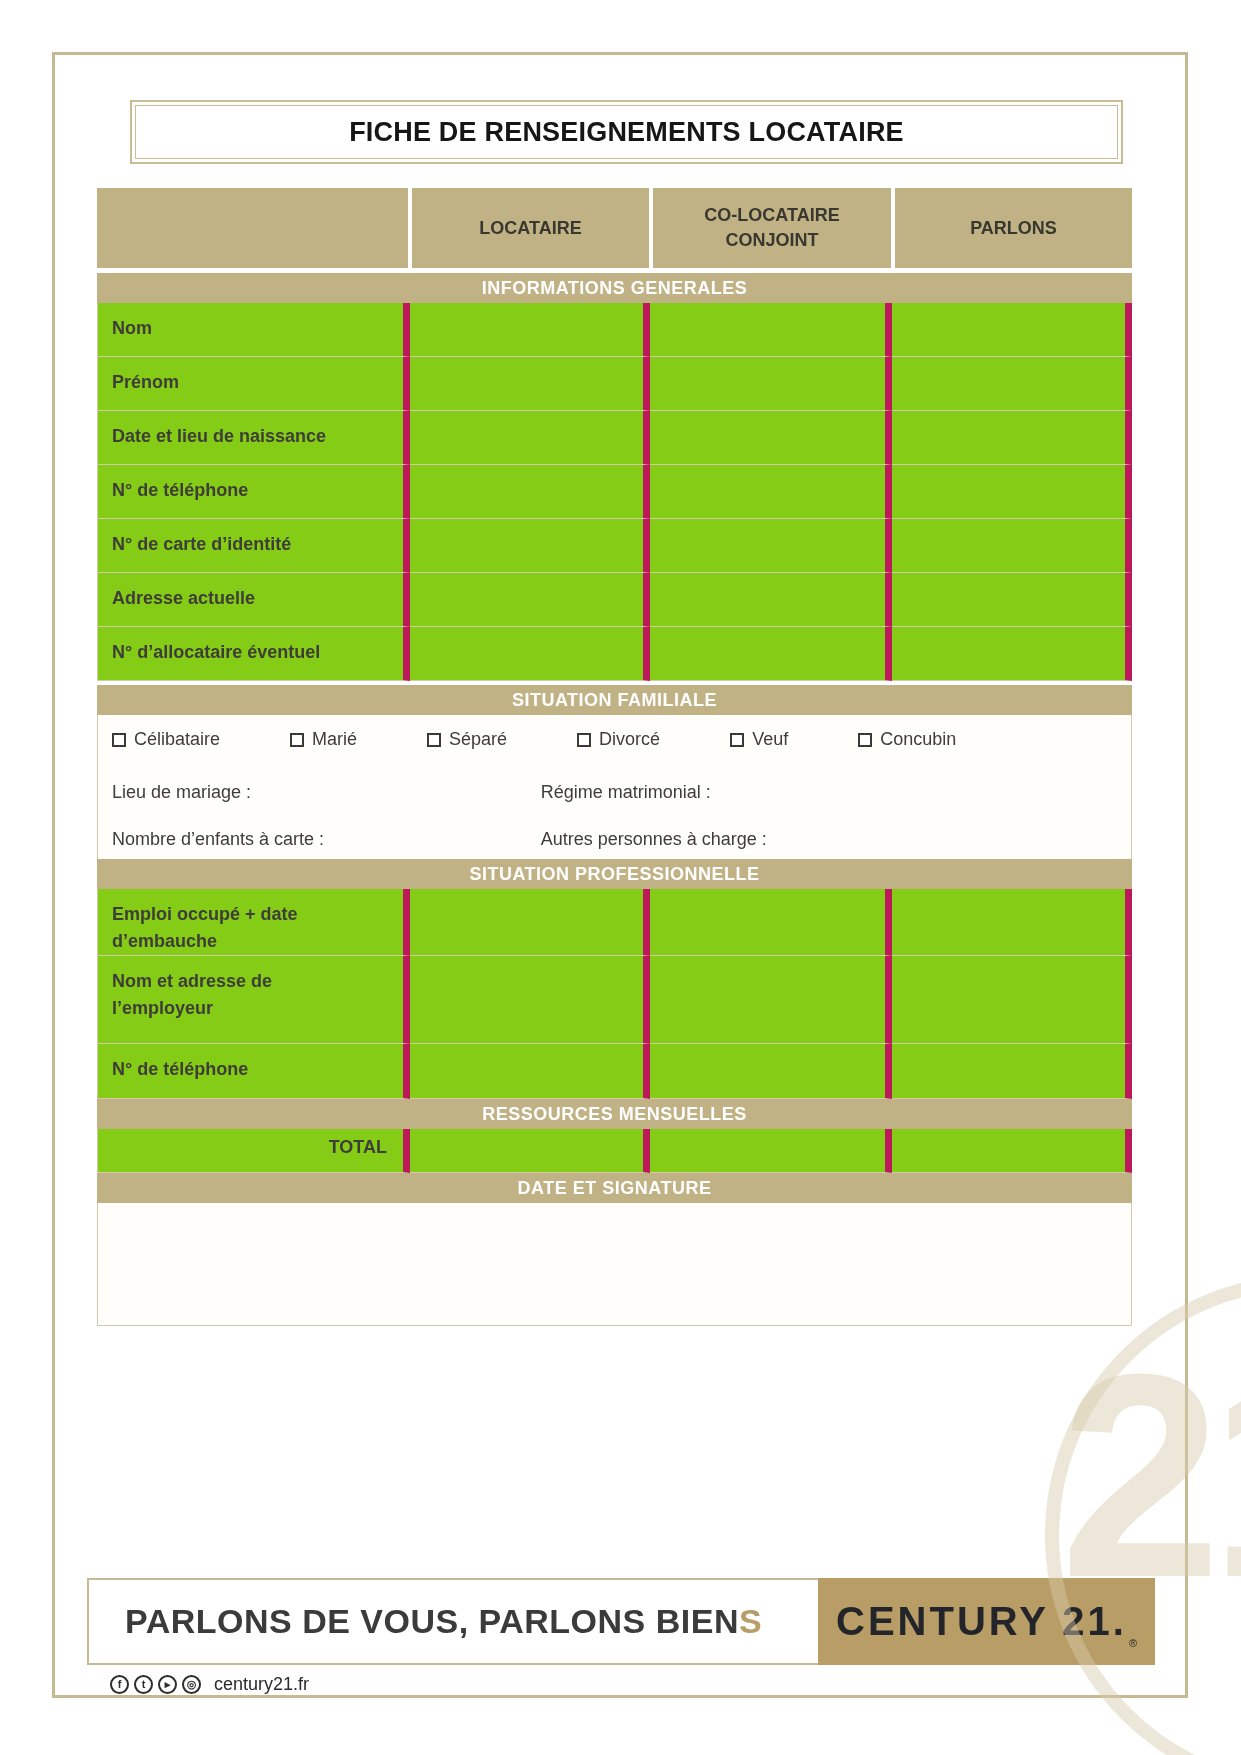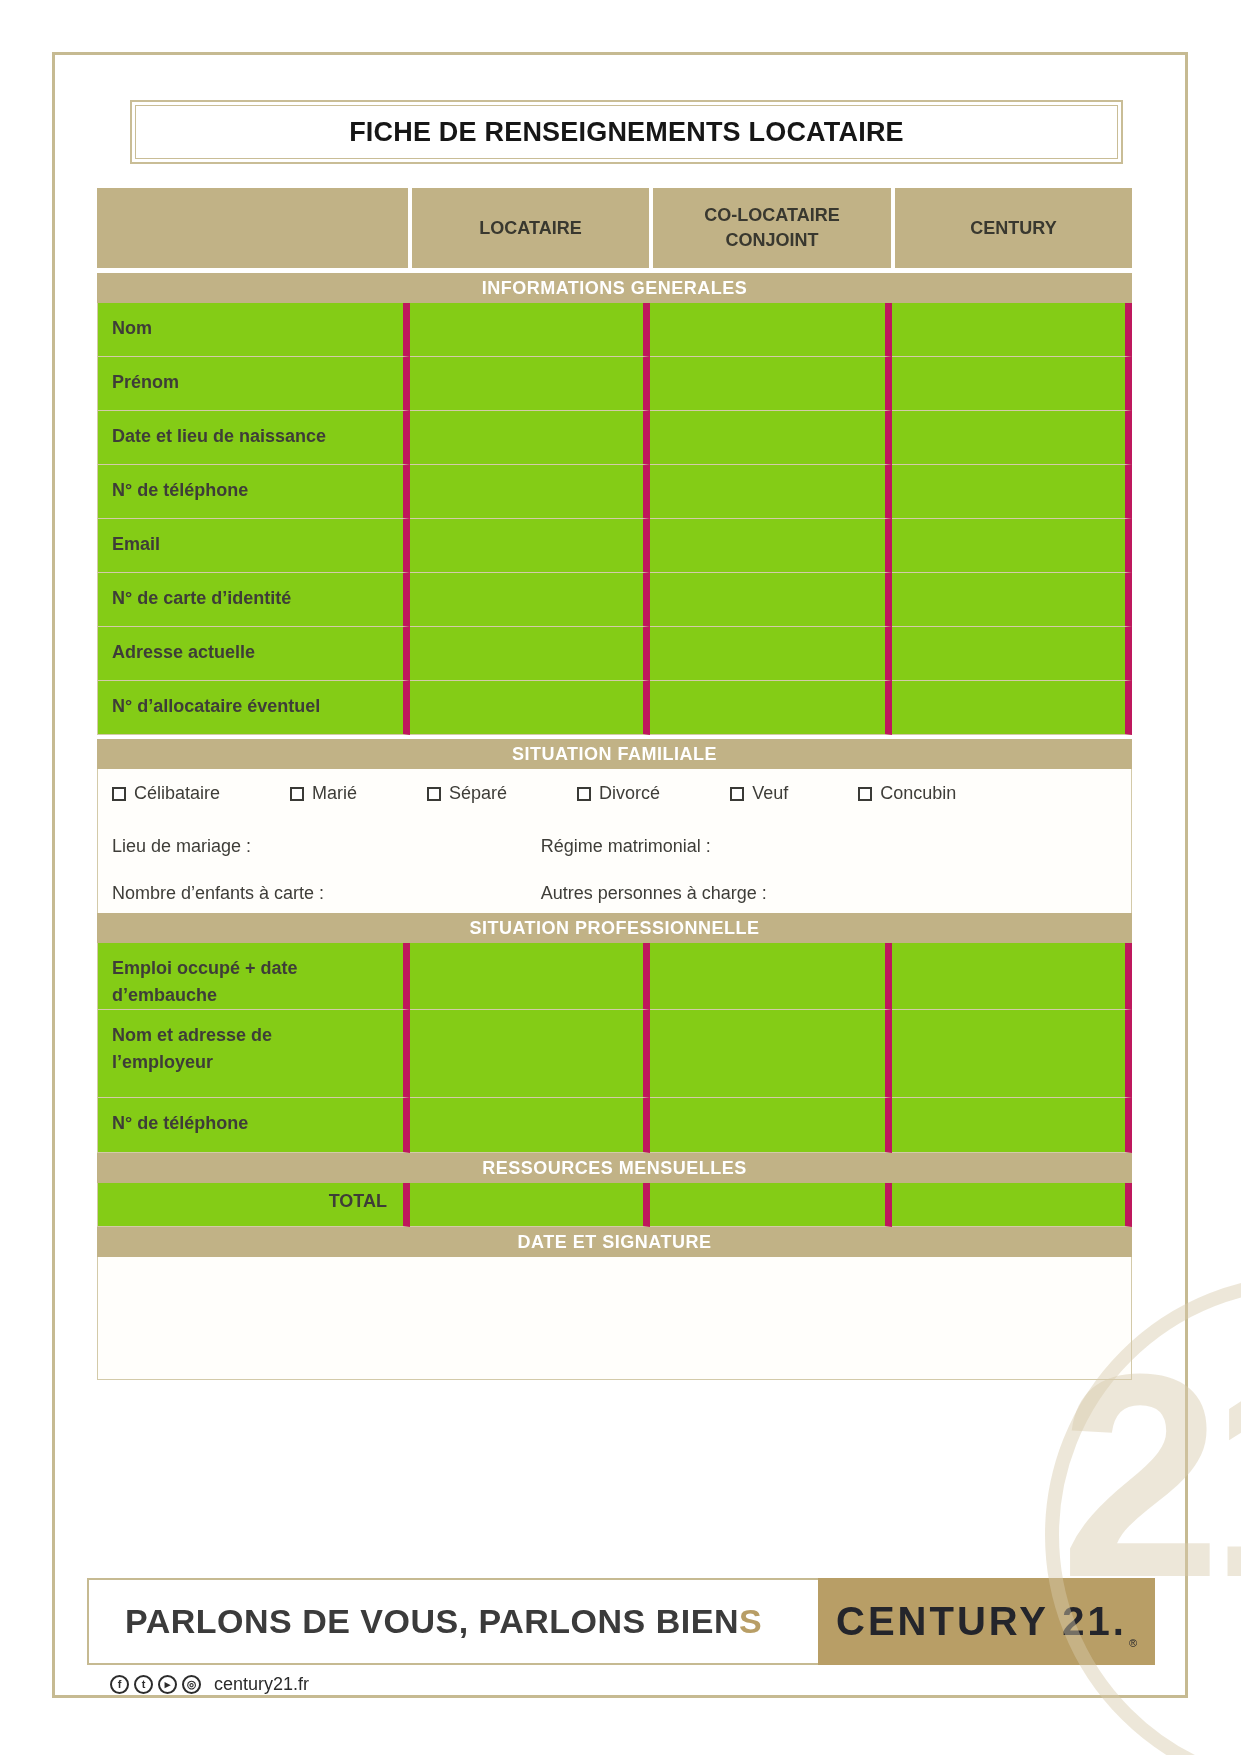--- a/index.html
+++ b/index.html
@@ -129,21 +129,21 @@
     </div>
   </div>
 
   <div class="form-table">
 
     <div class="header-row">
       <div class="header-cell"></div>
       <div class="header-cell">LOCATAIRE</div>
       <div class="header-cell">CO-LOCATAIRE
 CONJOINT</div>
-      <div class="header-cell">CENTURY</div>
+      <div class="header-cell">PARLONS</div>
     </div>
 
     <div class="section-bar">INFORMATIONS GENERALES</div>
 
     <div class="trow">
       <div class="cell label h54">Nom</div>
       <div class="cell h54"></div>
       <div class="cell h54"></div>
       <div class="cell h54"></div>
     </div>
@@ -154,26 +154,20 @@
       <div class="cell h54"></div>
     </div>
     <div class="trow">
       <div class="cell label h54">Date et lieu de naissance</div>
       <div class="cell h54"></div>
       <div class="cell h54"></div>
       <div class="cell h54"></div>
     </div>
     <div class="trow">
       <div class="cell label h54">N° de téléphone</div>
-      <div class="cell h54"></div>
-      <div class="cell h54"></div>
-      <div class="cell h54"></div>
-    </div>
-    <div class="trow">
-      <div class="cell label h54">Email</div>
       <div class="cell h54"></div>
       <div class="cell h54"></div>
       <div class="cell h54"></div>
     </div>
     <div class="trow">
       <div class="cell label h54">N° de carte d’identité</div>
       <div class="cell h54"></div>
       <div class="cell h54"></div>
       <div class="cell h54"></div>
     </div>

